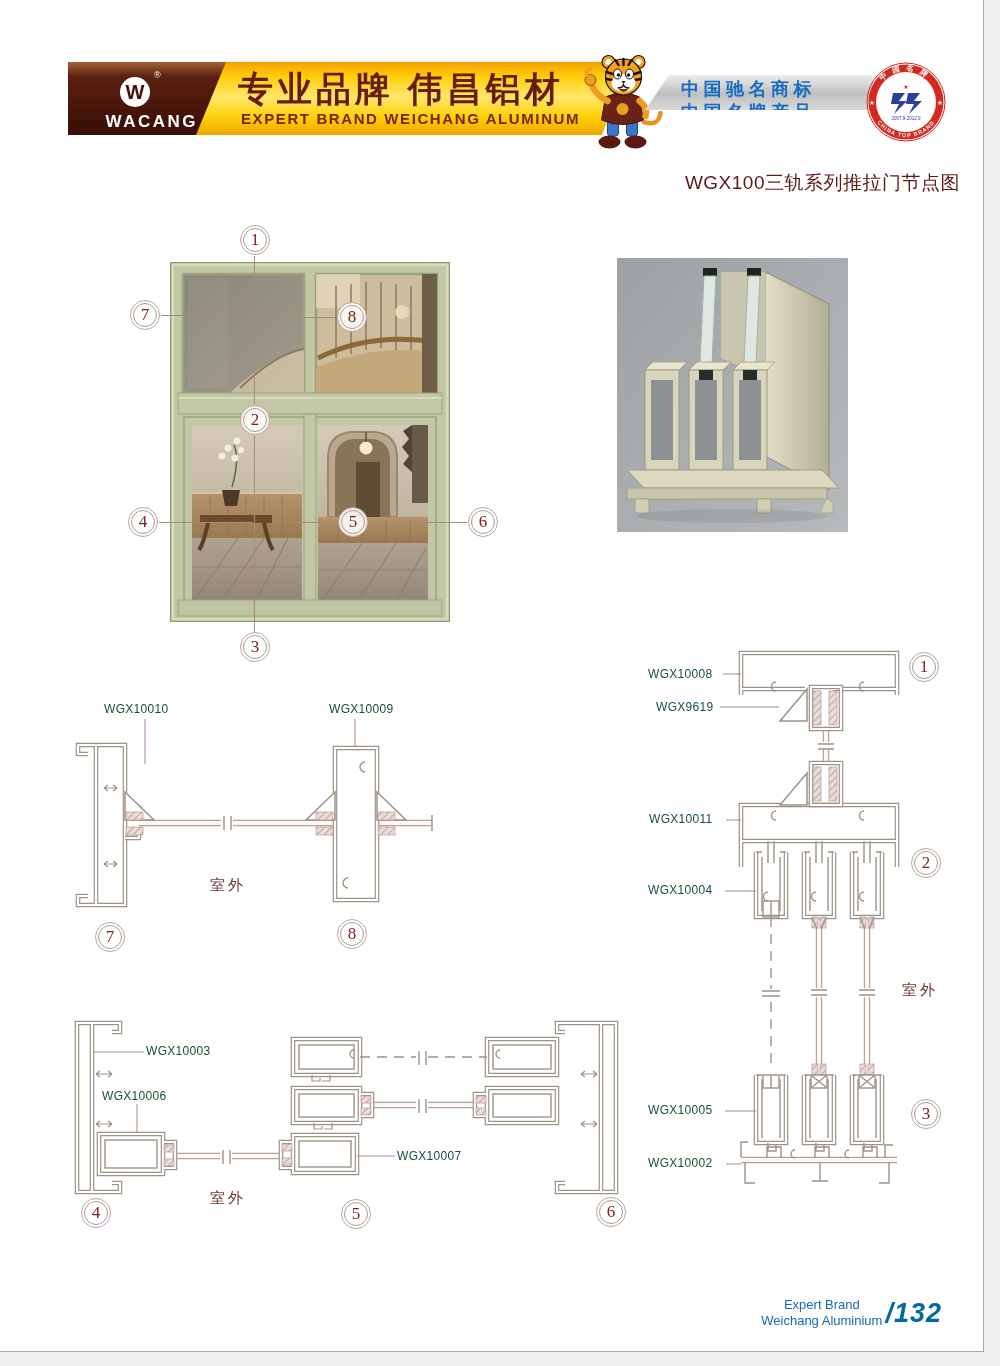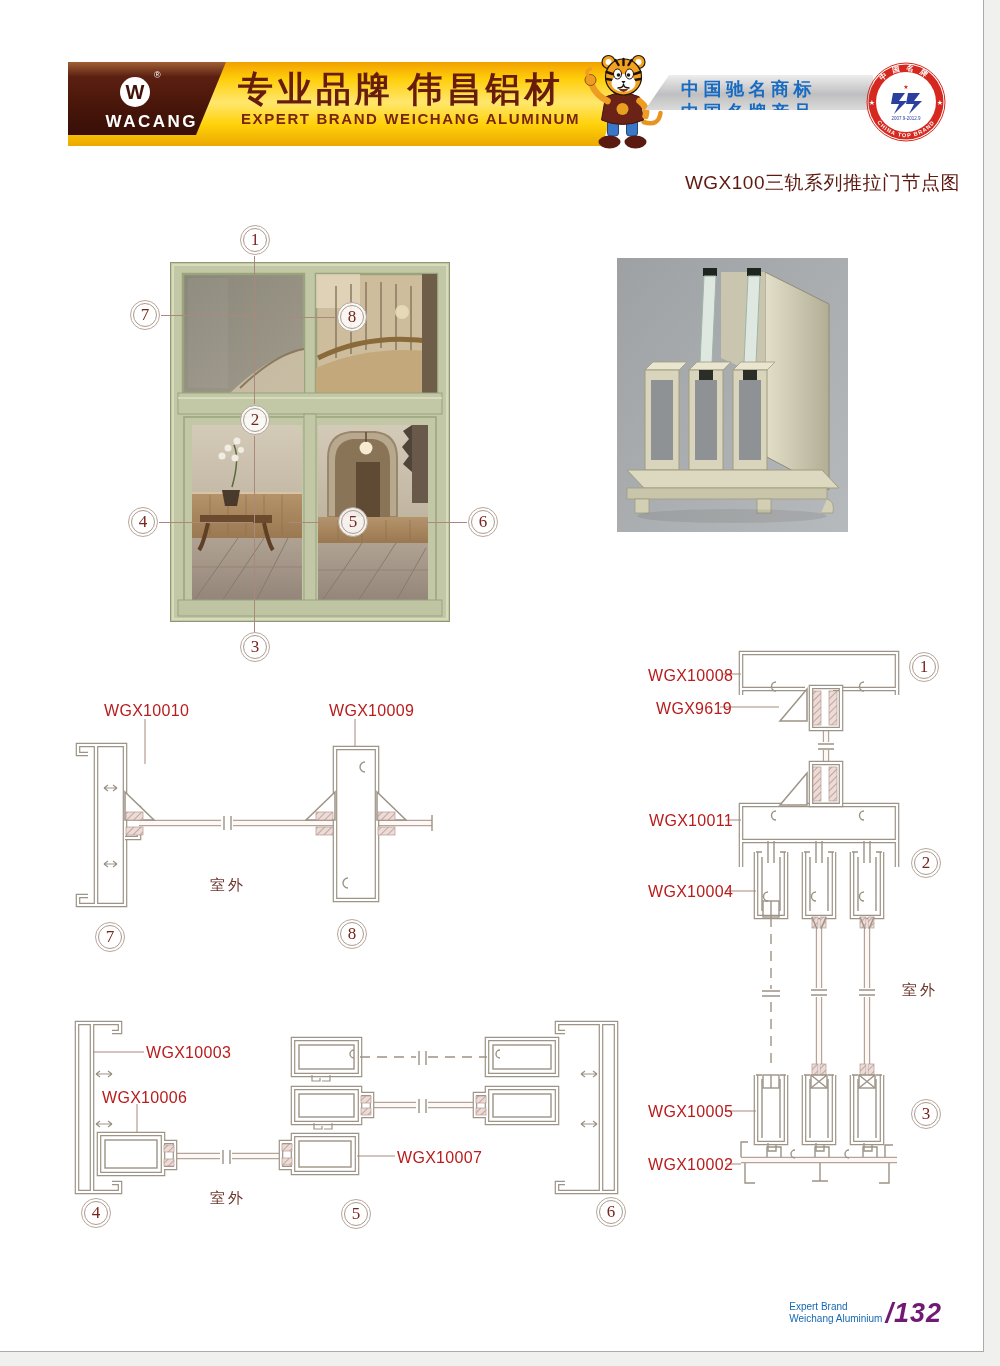--- a/index.html
+++ b/index.html
@@ -1,21 +1,21 @@
 <!DOCTYPE html>
 <html><head>
 <meta charset="utf-8">
 <style>
   html,body{margin:0;padding:0;background:#f0f0ee;font-family:"Liberation Sans",sans-serif;}
   .page{position:relative;width:983px;height:1351px;background:#ffffff;
         border-right:1px solid #ababa9;border-bottom:1px solid #ababa9;overflow:hidden;}
   .abs{position:absolute;}
 
   
-  .banner{position:absolute;left:68px;top:62px;width:560px;height:84px;
+  .banner{position:absolute;left:68px;top:62px;width:560px;height:73px;
     background:linear-gradient(180deg,#f2a000 0%,#ffce0a 20%,#ffe76e 48%,#ffd20a 74%,#eca800 100%);
     clip-path:polygon(0 0,100% 0,calc(100% - 26px) 100%,0 100%);}
   .banner-cn{position:absolute;left:170px;top:4px;font-size:35px;font-weight:bold;color:#671c0d;
     letter-spacing:4px;white-space:nowrap;}
   .banner-en{position:absolute;left:173px;top:48px;font-size:15px;font-weight:bold;color:#7a2410;
     letter-spacing:1.6px;white-space:nowrap;}
   .logoblk{position:absolute;left:68px;top:62px;width:158px;height:73px;
     background:linear-gradient(180deg,#a06034 0%,#5c2012 20%,#471509 62%,#380f08 100%);
     clip-path:polygon(0 0,100% 0,calc(100% - 30px) 100%,0 100%);}
   .wcirc{position:absolute;left:52px;top:15px;width:30px;height:30px;border-radius:50%;background:#fff;
@@ -33,41 +33,41 @@
   .ptitle{position:absolute;top:170px;right:23px;font-size:19px;font-weight:normal;color:#5c1a10;
     letter-spacing:.5px;white-space:nowrap;}
 
   
   .co{position:absolute;width:30px;height:30px;border:1px solid #b7a79c;border-radius:50%;
     background:rgba(255,255,255,.88);display:flex;align-items:center;justify-content:center;box-sizing:border-box;}
   .co .in{width:24px;height:24px;border:1px solid #ab9a8e;border-radius:50%;box-sizing:border-box;
     display:flex;align-items:center;justify-content:center;
     font-family:"Liberation Serif",serif;font-size:17px;color:#7a241c;}
   .fline{position:absolute;background:#a8897b;}
-  .dlabel{position:absolute;font-size:16px;color:#b91c1c;letter-spacing:.3px;white-space:nowrap;}
+  .dlabel{position:absolute;font-size:12px;color:#14532d;letter-spacing:.3px;white-space:nowrap;}
   .outdoor{position:absolute;width:52px;text-align:center;font-size:15px;color:#6b362c;
     letter-spacing:3px;white-space:nowrap;}
 
   
   .al{stroke:#9d9386;stroke-width:4.6;fill:none;stroke-linejoin:miter;}
   .alw{stroke:#ffffff;stroke-width:2.2;fill:none;stroke-linejoin:miter;}
   .gl{stroke:#b3a49a;stroke-width:6.4;fill:none;}
   .glw{stroke:#fdf8f6;stroke-width:4;fill:none;}
   .sl{stroke:#9d9386;stroke-width:1.4;fill:none;}
   .sl2{stroke:#9d9386;stroke-width:1.2;fill:none;}
   .tri{stroke:#9d9386;stroke-width:1.5;fill:#ffffff;}
   .hr{stroke:#b49a94;stroke-width:.7;}
   .ldr{stroke:#a8897b;stroke-width:1;fill:none;}
   .dash{stroke:#9d9386;stroke-width:1.4;fill:none;stroke-dasharray:10 7;}
 
   
   .footer{position:absolute;left:700px;top:1296px;width:242px;height:34px;display:flex;
     justify-content:flex-end;align-items:center;}
-  .fsmall{font-size:10px;color:#1668b3;text-align:left;line-height:1.2;margin-right:3px;}
-  .fpage{font-size:27px;font-weight:bold;font-style:italic;color:#701a75;letter-spacing:1px;}
+  .fsmall{font-size:13px;color:#1668b3;text-align:center;line-height:1.2;margin-right:3px;}
+  .fpage{font-size:27px;font-weight:bold;font-style:italic;color:#0369a1;letter-spacing:1px;}
 </style>
 </head>
 <body>
 
 <div class="page">
 
   <div>
     <div class="banner">
       <div class="banner-cn">专业品牌  伟昌铝材</div>
       <div class="banner-en">EXPERT BRAND WEICHANG ALUMINUM</div>

